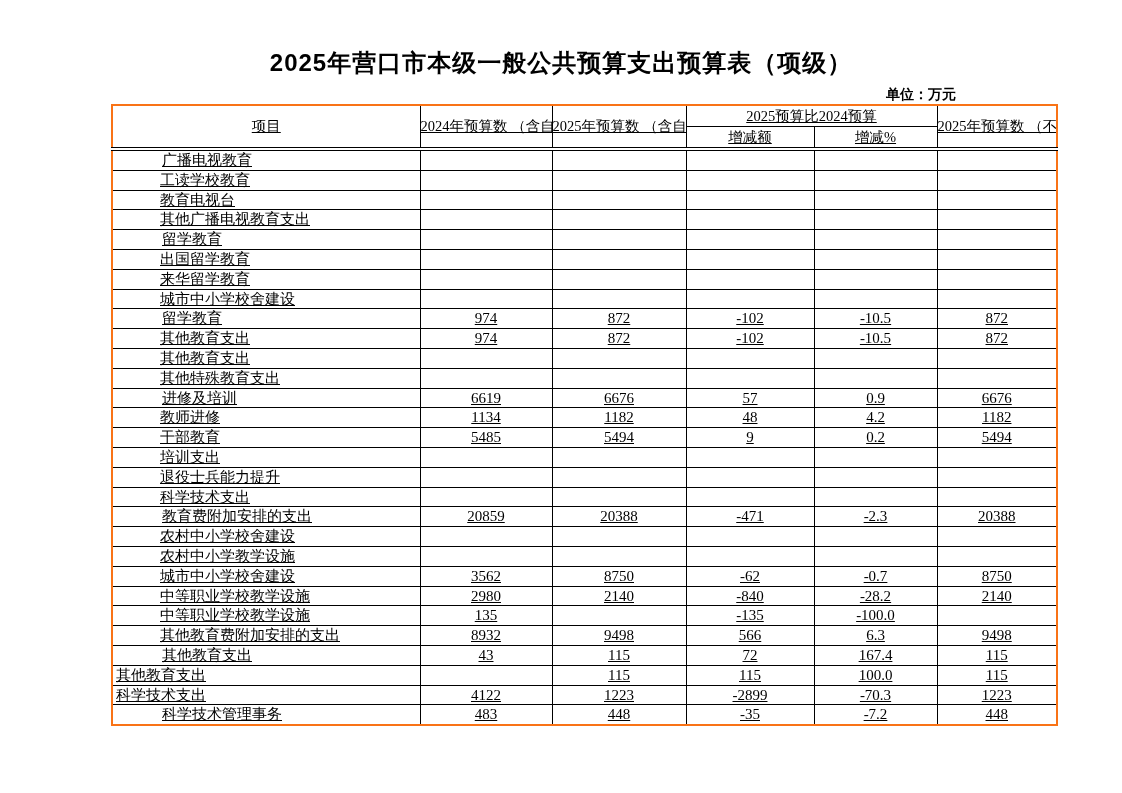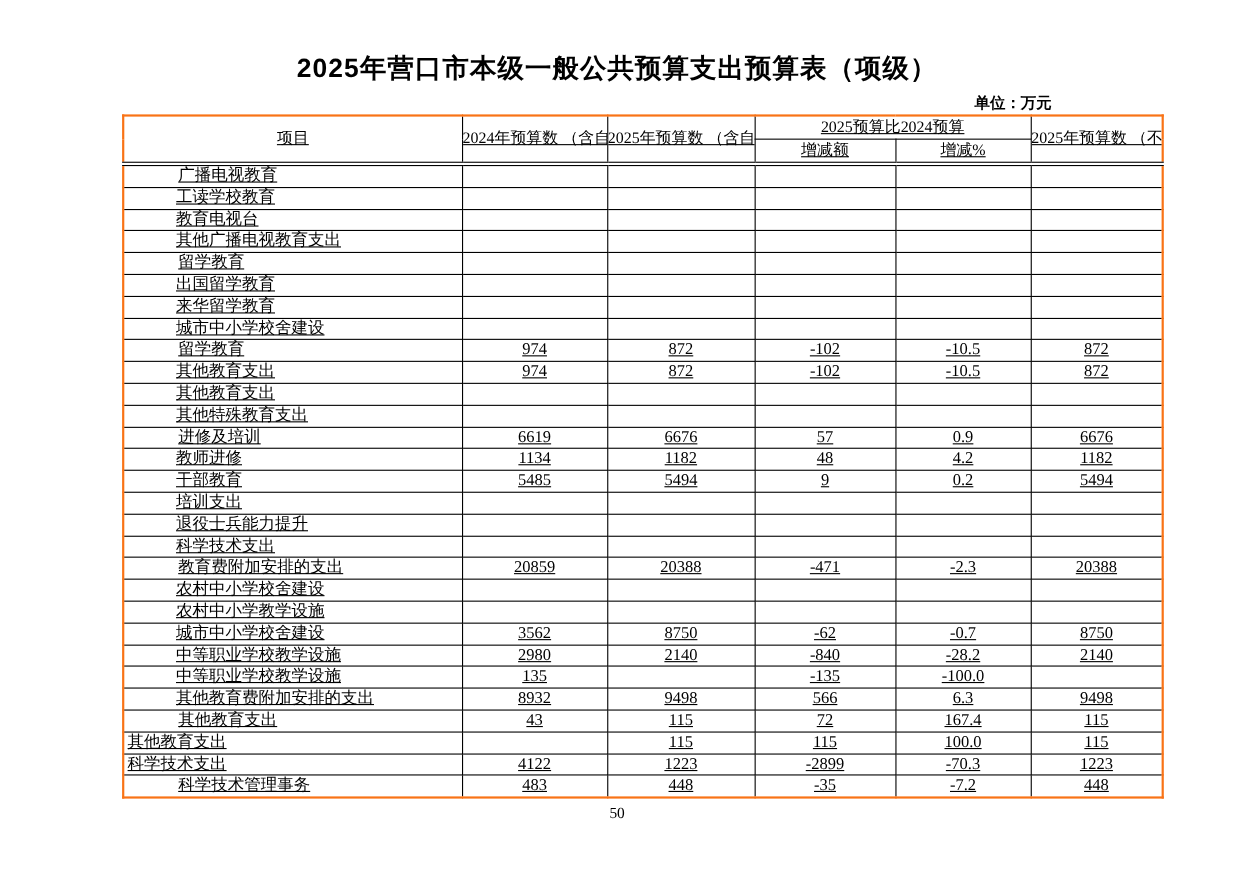--- a/index.html
+++ b/index.html
@@ -347,14 +347,13 @@
             <td class="val">483</td>
             <td class="val">448</td>
             <td class="val">-35</td>
             <td class="val">-7.2</td>
             <td class="val">448</td>
           </tr>
         </tbody>
     </table>
   </div>
 
-  <div class="page-number">50</div>
 </div>
 
 </body></html>

